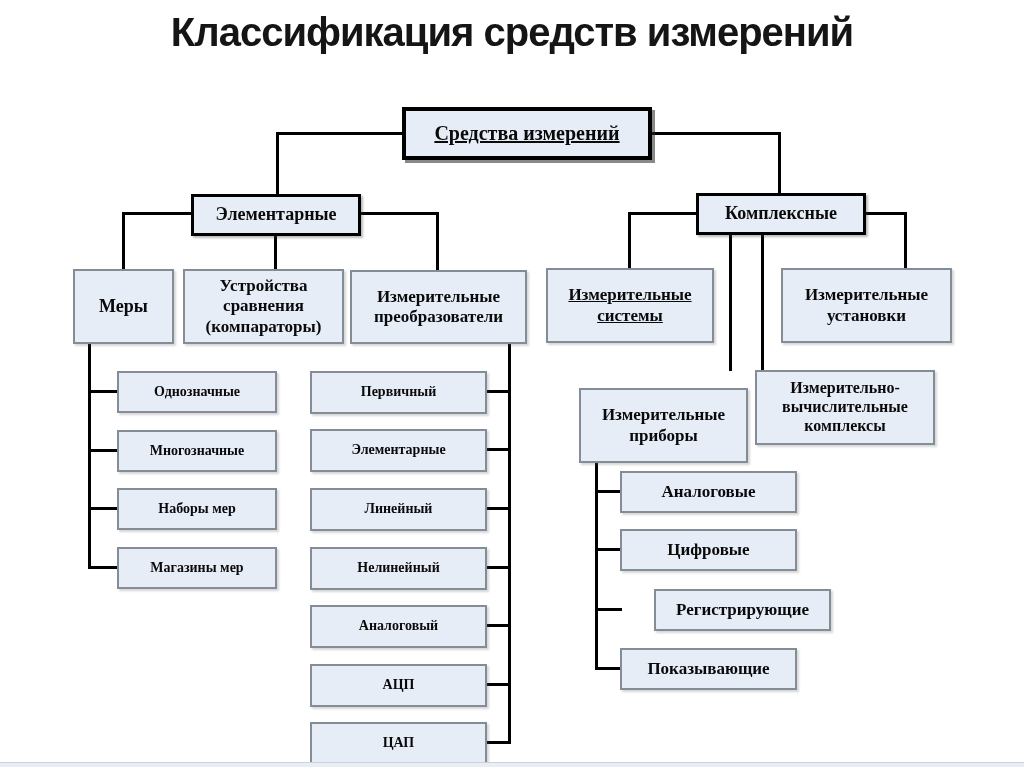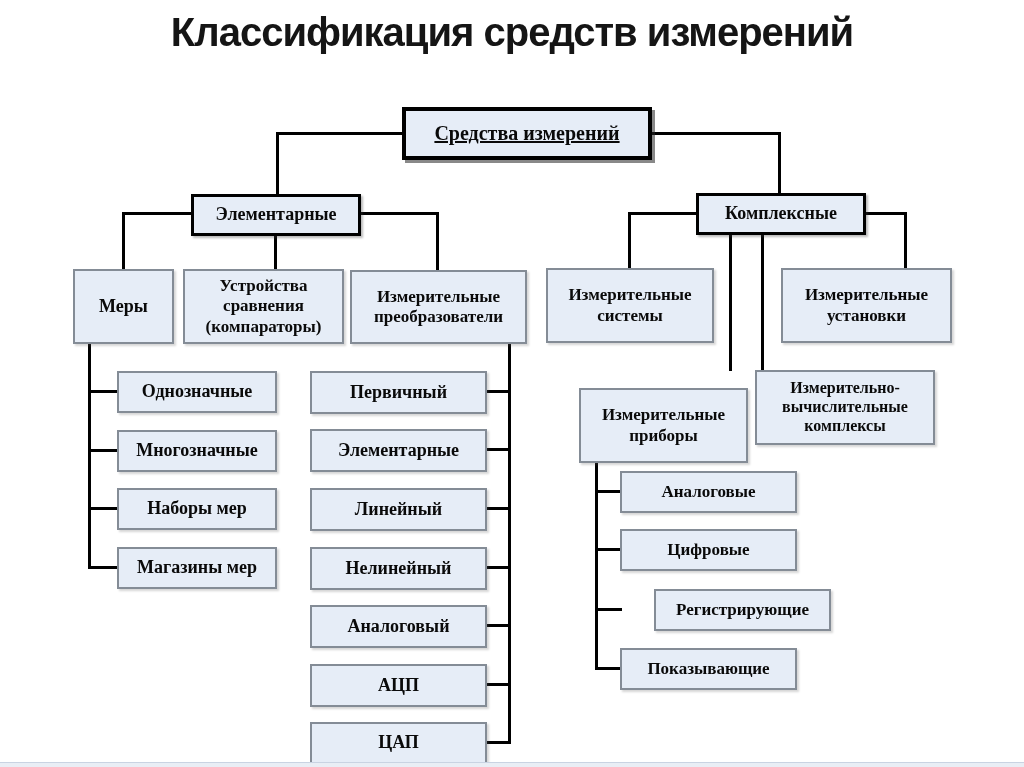--- a/index.html
+++ b/index.html
@@ -52,21 +52,21 @@
     font-size: 18px;
   }
   .node.child {
     border: 2px solid #848c96;
     box-shadow: 2px 2px 2px rgba(90,90,90,0.25);
     font-size: 17px;
   }
   .node.leaf {
     border: 2px solid #848c96;
     box-shadow: 2px 2px 2px rgba(90,90,90,0.25);
-    font-size: 18px;
+    font-size: 14px;
   }
   .hline, .vline {
     position: absolute;
     background: #000000;
   }
   .hline { height: 3px; }
   .vline { width: 3px; }
   .bottom-edge {
     position: absolute;
     left: 0;
@@ -124,21 +124,21 @@
   <div class="hline" style="left:595px;top:667px;width:27px;"></div>
 
   <div class="node root" style="left:402px;top:107px;width:250px;height:53px;">Средства измерений</div>
 
   <div class="node branch" style="left:191px;top:194px;width:170px;height:42px;">Элементарные</div>
   <div class="node branch" style="left:696px;top:193px;width:170px;height:42px;">Комплексные</div>
 
   <div class="node child" style="left:73px;top:269px;width:101px;height:75px;font-size:18px;">Меры</div>
   <div class="node child" style="left:183px;top:269px;width:161px;height:75px;">Устройства сравнения (компараторы)</div>
   <div class="node child" style="left:350px;top:270px;width:177px;height:74px;">Измерительные преобразователи</div>
-  <div class="node child" style="left:546px;top:268px;width:168px;height:75px;">Измерительные системы</div>
+  <div class="node child" style="left:546px;top:268px;width:168px;height:75px;text-decoration:underline;">Измерительные системы</div>
   <div class="node child" style="left:781px;top:268px;width:171px;height:75px;">Измерительные установки</div>
   <div class="node child" style="left:579px;top:388px;width:169px;height:75px;">Измерительные приборы</div>
   <div class="node child" style="left:755px;top:370px;width:180px;height:75px;font-size:16px;">Измерительно-вычислительные комплексы</div>
 
   <div class="node leaf" style="left:117px;top:371px;width:160px;height:42px;">Однозначные</div>
   <div class="node leaf" style="left:117px;top:430px;width:160px;height:42px;">Многозначные</div>
   <div class="node leaf" style="left:117px;top:488px;width:160px;height:42px;">Наборы мер</div>
   <div class="node leaf" style="left:117px;top:547px;width:160px;height:42px;">Магазины мер</div>
 
   <div class="node leaf" style="left:310px;top:371px;width:177px;height:43px;">Первичный</div>

